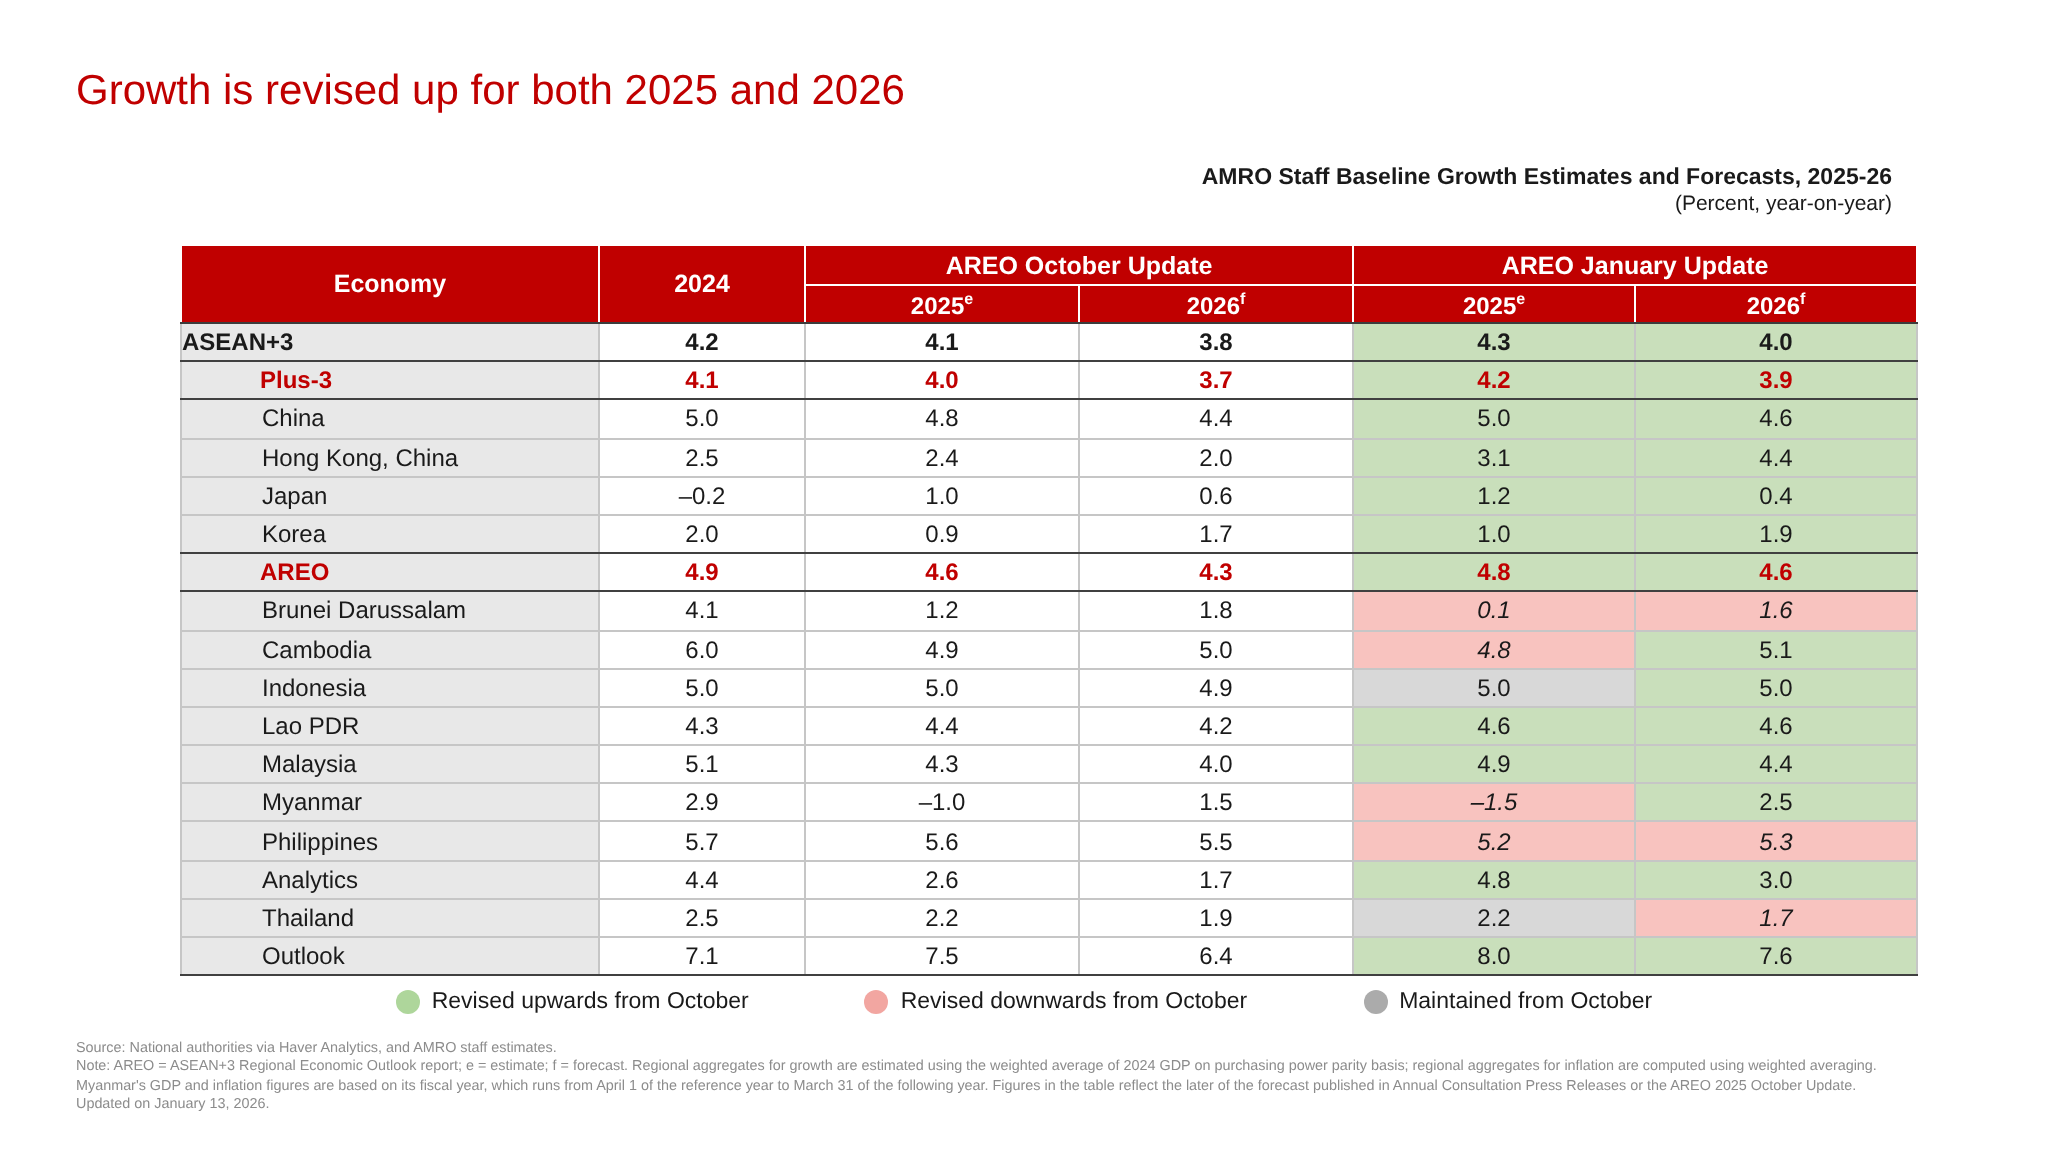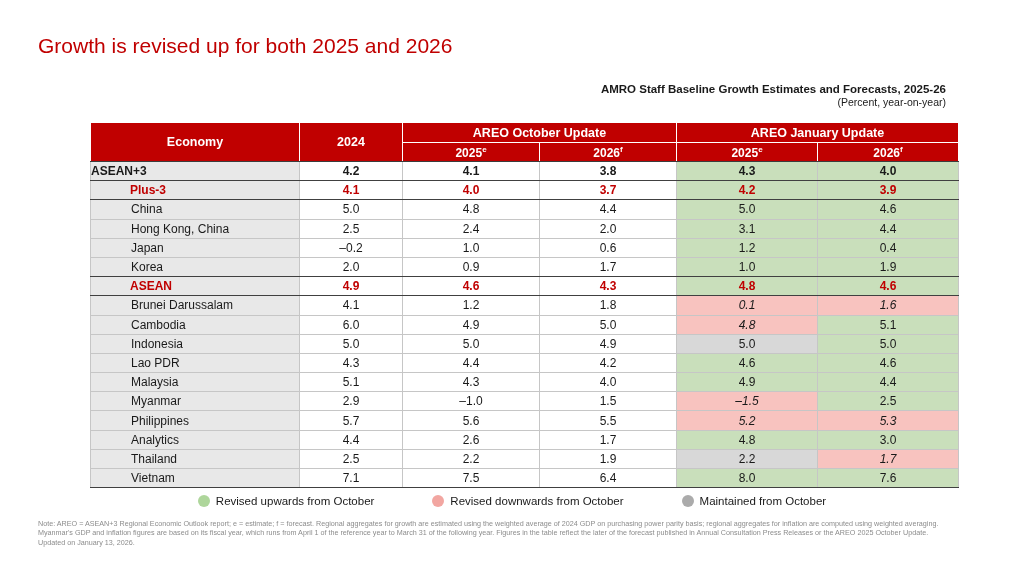--- a/index.html
+++ b/index.html
@@ -128,21 +128,21 @@
         </tr>
         <tr class="style-regular thick-bottom">
           <td class="economy indent-2">Korea</td>
           <td class="val">2.0</td>
           <td class="val">0.9</td>
           <td class="val">1.7</td>
           <td class="val status-up">1.0</td>
           <td class="val status-up">1.9</td>
         </tr>
         <tr class="style-bold-red thick-bottom">
-          <td class="economy indent-1">ASEAN</td>
+          <td class="economy indent-1">AREO</td>
           <td class="val">4.9</td>
           <td class="val">4.6</td>
           <td class="val">4.3</td>
           <td class="val status-up">4.8</td>
           <td class="val status-up">4.6</td>
         </tr>
         <tr class="style-regular">
           <td class="economy indent-2">Brunei Darussalam</td>
           <td class="val">4.1</td>
           <td class="val">1.2</td>
@@ -208,21 +208,21 @@
         </tr>
         <tr class="style-regular">
           <td class="economy indent-2">Thailand</td>
           <td class="val">2.5</td>
           <td class="val">2.2</td>
           <td class="val">1.9</td>
           <td class="val status-maintained">2.2</td>
           <td class="val status-down">1.7</td>
         </tr>
         <tr class="style-regular thick-bottom">
-          <td class="economy indent-2">Vietnam</td>
+          <td class="economy indent-2">Outlook</td>
           <td class="val">7.1</td>
           <td class="val">7.5</td>
           <td class="val">6.4</td>
           <td class="val status-up">8.0</td>
           <td class="val status-up">7.6</td>
         </tr>
       </tbody>
   </table>
 
   <div class="legend">
@@ -234,16 +234,17 @@
       <span class="dot dot-down"></span>
       <span>Revised downwards from October</span>
     </div>
     <div class="legend-item">
       <span class="dot dot-maintained"></span>
       <span>Maintained from October</span>
     </div>
   </div>
 
   <div class="footnotes">
+    <div>Source: National authorities via Haver Analytics, and AMRO staff estimates.</div>
     <div>Note: AREO = ASEAN+3 Regional Economic Outlook report; e = estimate; f = forecast. Regional aggregates for growth are estimated using the weighted average of 2024 GDP on purchasing power parity basis; regional aggregates for inflation are computed using weighted averaging. Myanmar's GDP and inflation figures are based on its fiscal year, which runs from April 1 of the reference year to March 31 of the following year. Figures in the table reflect the later of the forecast published in Annual Consultation Press Releases or the AREO 2025 October Update. Updated on January 13, 2026.</div>
   </div>
 
 </div>
 
 </body></html>

